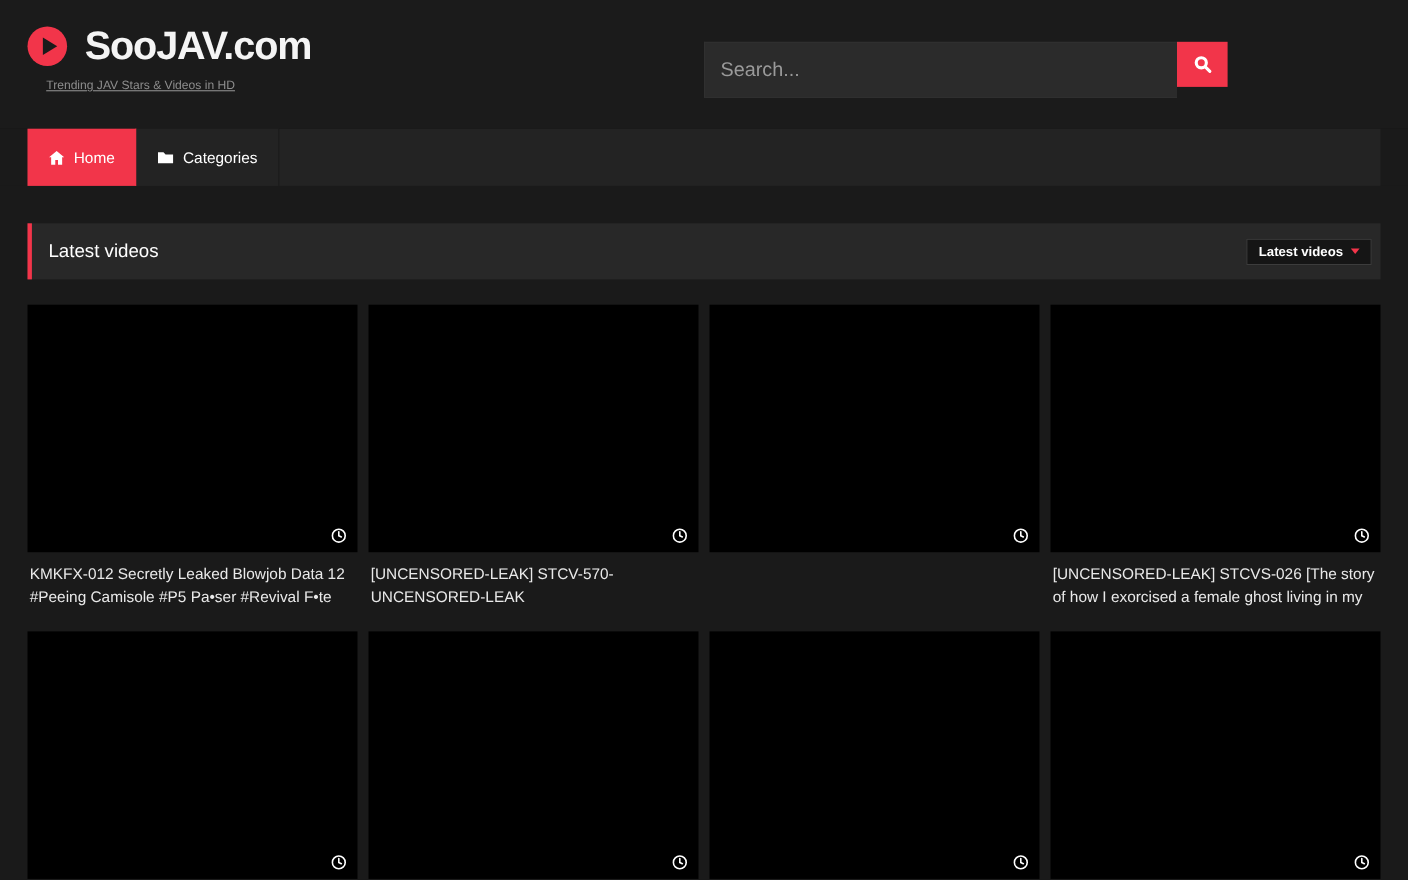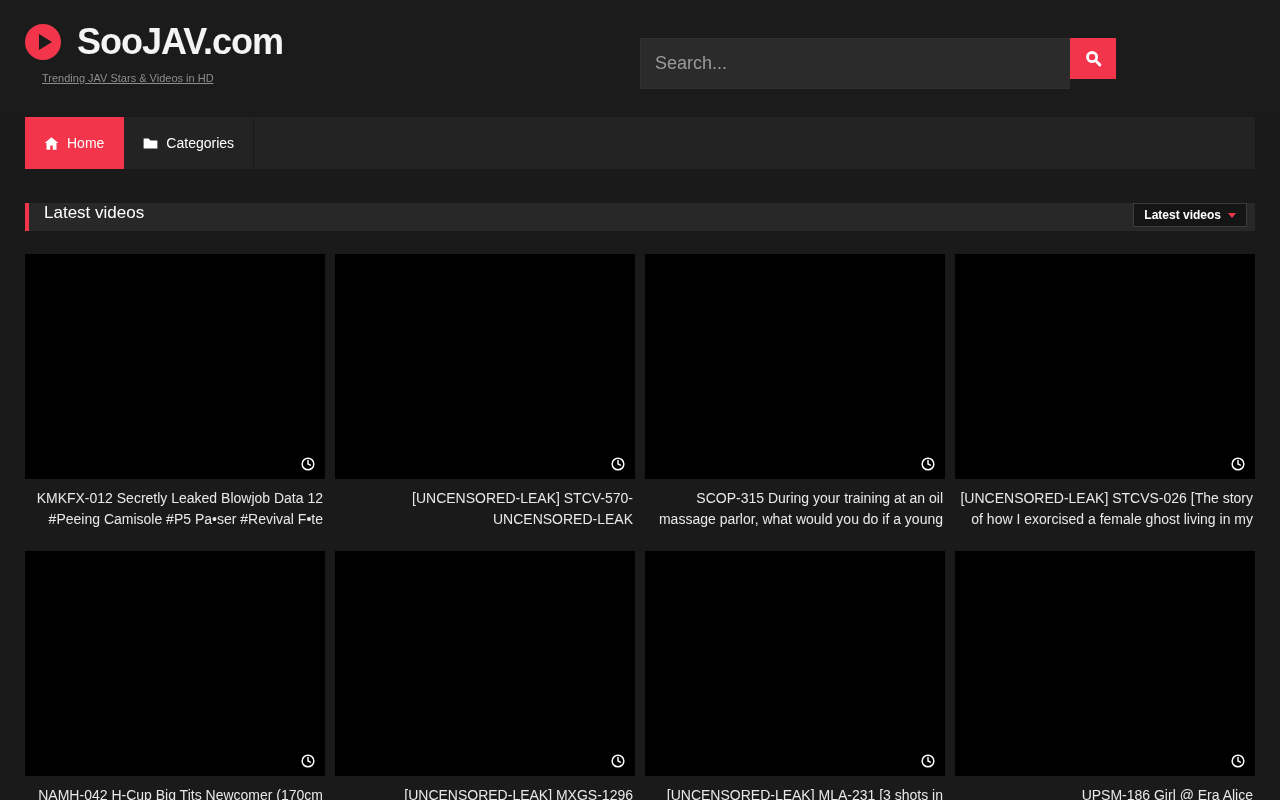--- a/index.html
+++ b/index.html
@@ -54,23 +54,23 @@
   .nav-item{
     height:52px;display:flex;align-items:center;gap:8px;padding:0 19px;
     font-size:14px;color:#fff;text-decoration:none;cursor:pointer;
     border-right:1px solid #1a1a1a;background:var(--nav-bg);
   }
   .nav-item.active{background:var(--accent);border-right-color:var(--accent);}
   .nav-icon{width:15px;height:15px;display:block;}
 
   
   .section-bar{
-    margin-top:34px;height:28px;background:var(--bar-bg);
+    margin-top:34px;height:51px;background:var(--bar-bg);
     border-left:4px solid var(--accent);
-    display:flex;justify-content:space-between;padding-right:8px;gap:24px;
+    display:flex;align-items:center;justify-content:space-between;padding-right:8px;gap:24px;
   }
   .section-title{font-size:17px;color:#fff;margin-left:15px;font-weight:normal;}
   .sort-dropdown{
     height:24px;background:#151515;border:1px solid #3c3c3c;color:#fff;
     font-size:12px;font-weight:bold;display:flex;align-items:center;gap:7px;
     padding:0 10px;cursor:pointer;font-family:"Liberation Sans", sans-serif;
   }
   .caret-down{
     width:0;height:0;border-left:4px solid transparent;border-right:4px solid transparent;
     border-top:5px solid var(--accent);display:inline-block;
@@ -81,21 +81,21 @@
     margin-top:23px;display:grid;grid-template-columns:repeat(4,300px);
     column-gap:10px;row-gap:21px;
   }
   .video-card{width:300px;}
   .video-thumb{
     width:300px;height:225px;background:var(--thumb-bg);position:relative;cursor:pointer;display:block;
   }
   .duration-clock{position:absolute;right:10px;bottom:8px;width:14px;height:14px;}
   .video-title{
     margin-top:9px;font-size:14px;line-height:21px;color:var(--text-main);
-    text-align:right;cursor:pointer;
+    text-align:left;cursor:pointer;
     display:-webkit-box;-webkit-line-clamp:2;-webkit-box-orient:vertical;
     overflow:hidden;max-height:42px;padding:0 2px;
   }
 </style>
 </head>
 <body>
 
 <header class="site-header">
   <div class="container">
     <a class="logo-link">
@@ -170,21 +170,20 @@
         <div class="video-title">[UNCENSORED-LEAK] STCV-570-UNCENSORED-LEAK</div>
       </div>
 
       <div class="video-card">
         <a class="video-thumb">
           <svg class="duration-clock" viewBox="0 0 24 24" fill="none" stroke="#ffffff" stroke-width="2.5" stroke-linecap="round">
             <circle cx="12" cy="12" r="10"></circle>
               <polyline points="12 6 12 12 16 14"></polyline>
           </svg>
         </a>
-        <div class="video-title">SCOP-315 During your training at an oil massage parlor, what would you do if a young</div>
       </div>
 
       <div class="video-card">
         <a class="video-thumb">
           <svg class="duration-clock" viewBox="0 0 24 24" fill="none" stroke="#ffffff" stroke-width="2.5" stroke-linecap="round">
             <circle cx="12" cy="12" r="10"></circle>
               <polyline points="12 6 12 12 16 14"></polyline>
           </svg>
         </a>
         <div class="video-title">[UNCENSORED-LEAK] STCVS-026 [The story of how I exorcised a female ghost living in my</div>

